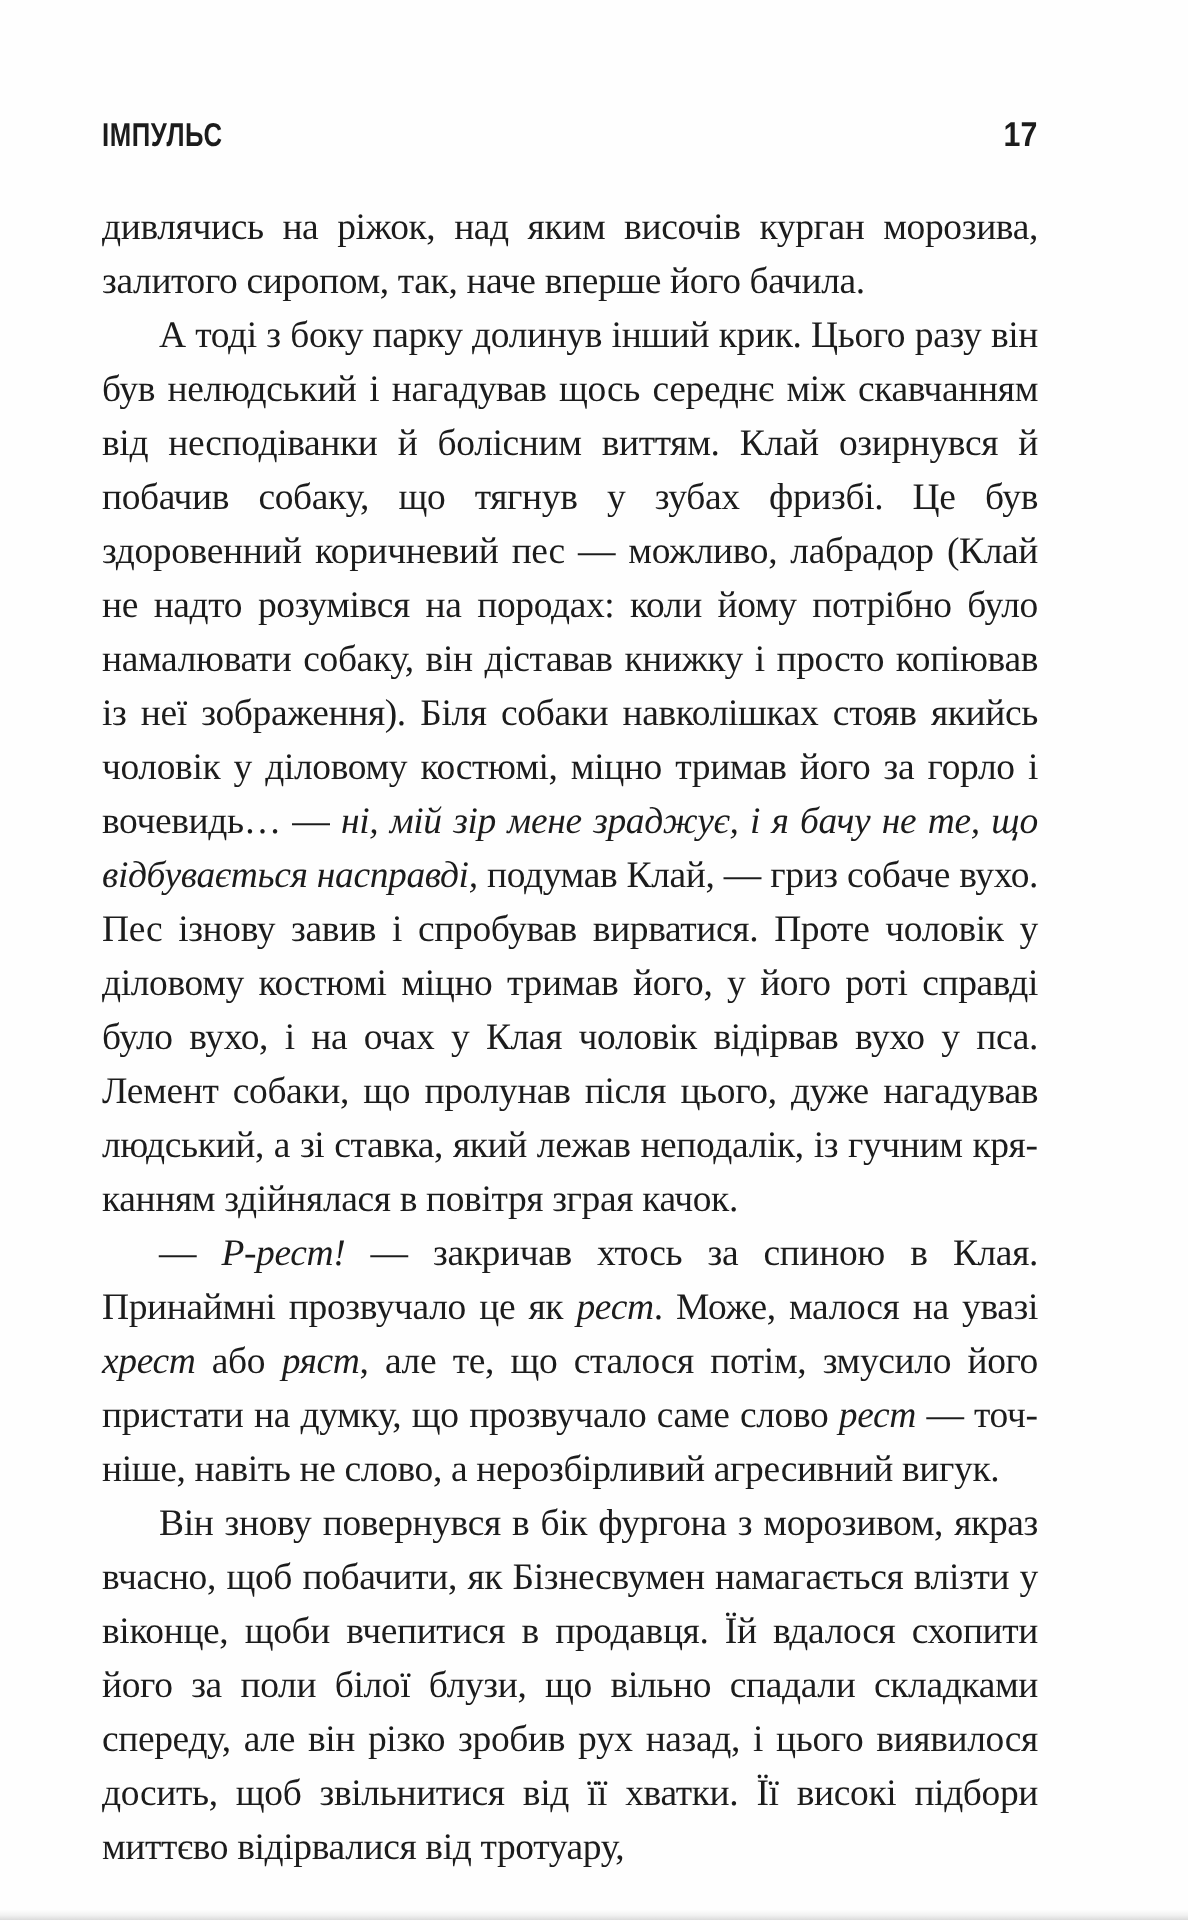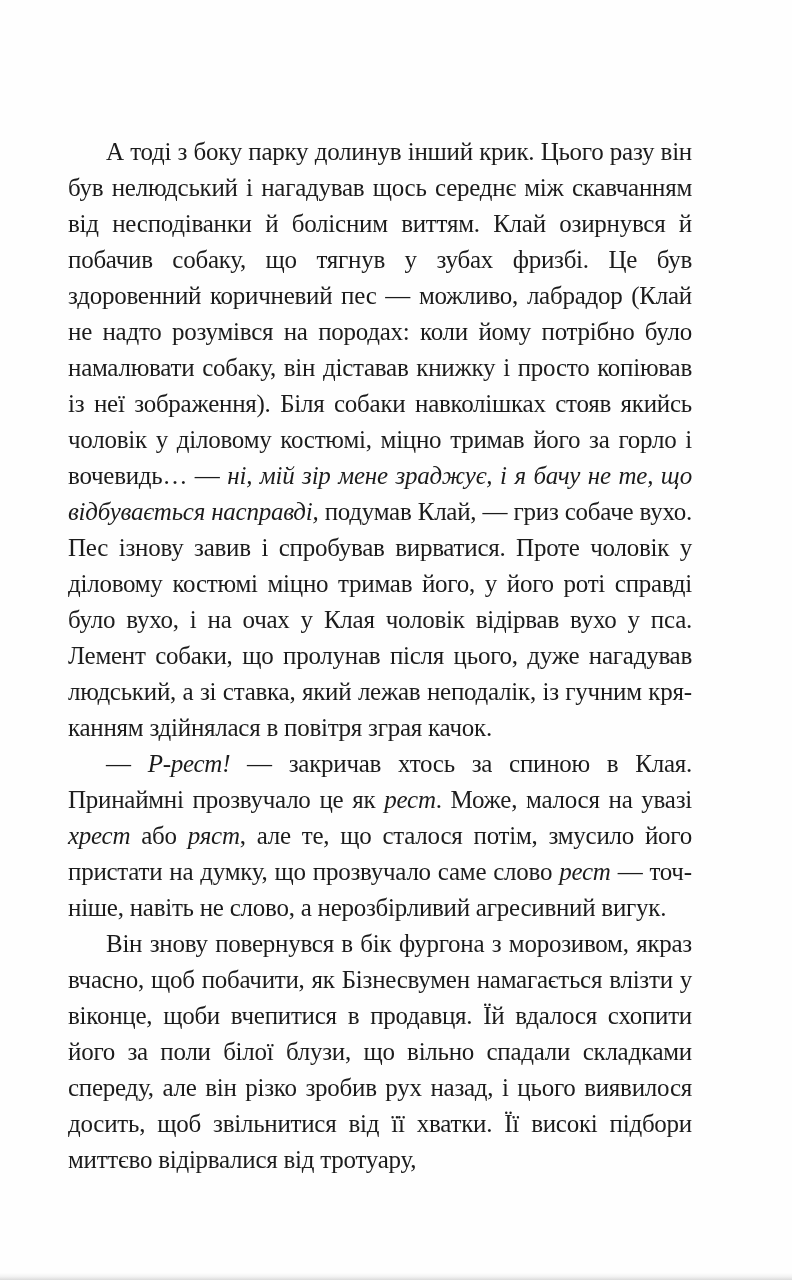--- a/index.html
+++ b/index.html
@@ -73,22 +73,27 @@
     bottom: 0;
     height: 7px;
     background: linear-gradient(to bottom, rgba(0,0,0,0) 0%, rgba(0,0,0,0.05) 55%, rgba(60,60,60,0.18) 100%);
   }
 </style>
 </head>
 <body>
 
 <div class="page">
 
+  <div class="running-header">
+    <span class="running-title">ІМПУЛЬС</span>
+    <span class="page-number">17</span>
+  </div>
 
   <div class="text-block">
+      <p><span>дивлячись на ріжок, над яким височів курган морозива, залитого сиропом, так, наче вперше його бачила.</span></p>
       <p class="indent"><span>А тоді з боку парку долинув інший крик. Цього разу він був нелюдський і нагадував щось середнє між скав­чанням від несподіванки й болісним виттям. Клай озирнувся й побачив собаку, що тягнув у зубах фризбі. Це був здоровенний коричневий пес — можливо, лаб­радор (Клай не надто розумівся на породах: коли йому потрібно було намалювати собаку, він діставав книжку і просто копіював із неї зображення). Біля собаки на­вколішках стояв якийсь чоловік у діловому костюмі, міцно тримав його за горло і вочевидь… — </span><span class="i">ні, мій зір мене зраджує, і я бачу не те, що відбувається насправді,</span><span> подумав Клай, — гриз собаче вухо. Пес ізнову завив і спробував вирватися. Проте чоловік у діловому кос­тюмі міцно тримав його, у його роті справді було вухо, і на очах у Клая чоловік відірвав вухо у пса. Лемент собаки, що пролунав після цього, дуже нагадував люд­ський, а зі ставка, який лежав неподалік, із гучним кря­канням здійнялася в повітря зграя качок.</span></p>
       <p class="indent"><span>— </span><span class="i">Р-рест!</span><span> — закричав хтось за спиною в Клая. Принайм­ні прозвучало це як </span><span class="i">рест</span><span>. Може, малося на увазі </span><span class="i">хрест</span><span> або </span><span class="i">ряст</span><span>, але те, що сталося потім, змусило його при­стати на думку, що прозвучало саме слово </span><span class="i">рест</span><span> — точ­ніше, навіть не слово, а нерозбірливий агресивний вигук.</span></p>
       <p class="indent"><span>Він знову повернувся в бік фургона з морозивом, якраз вчасно, щоб побачити, як Бізнесвумен намагаєть­ся влізти у віконце, щоби вчепитися в продавця. Їй вда­лося схопити його за поли білої блузи, що вільно спада­ли складками спереду, але він різко зробив рух назад, і цього виявилося досить, щоб звільнитися від її хватки. Її високі підбори миттєво відірвалися від тротуару,</span></p>
     </div>
 
   <div class="page-bottom-edge"></div>
 
 </div>
 
 </body></html>

